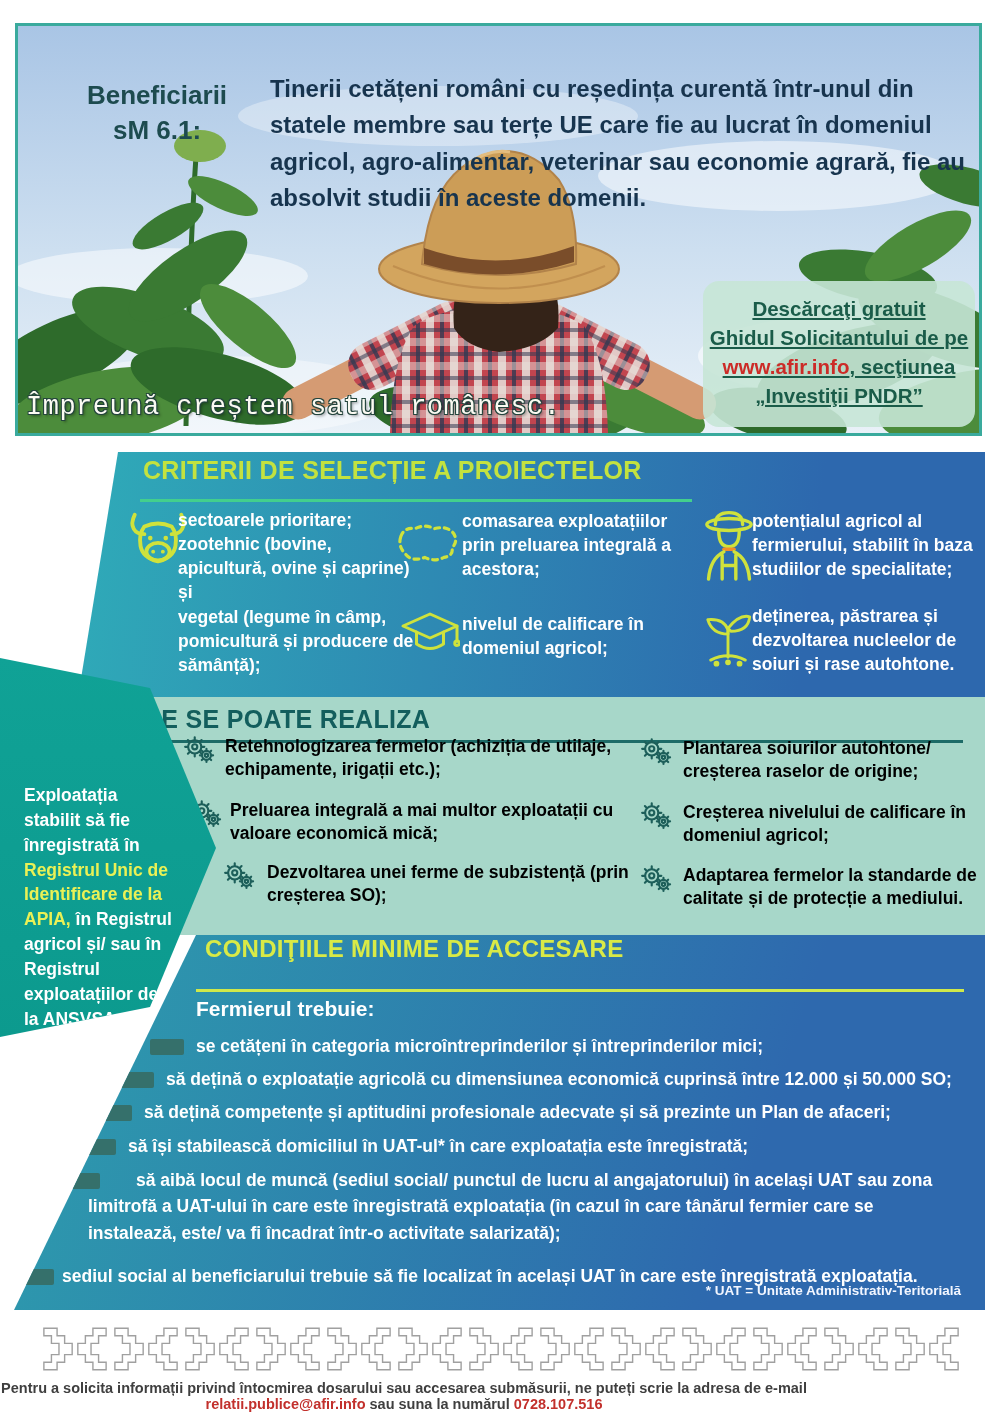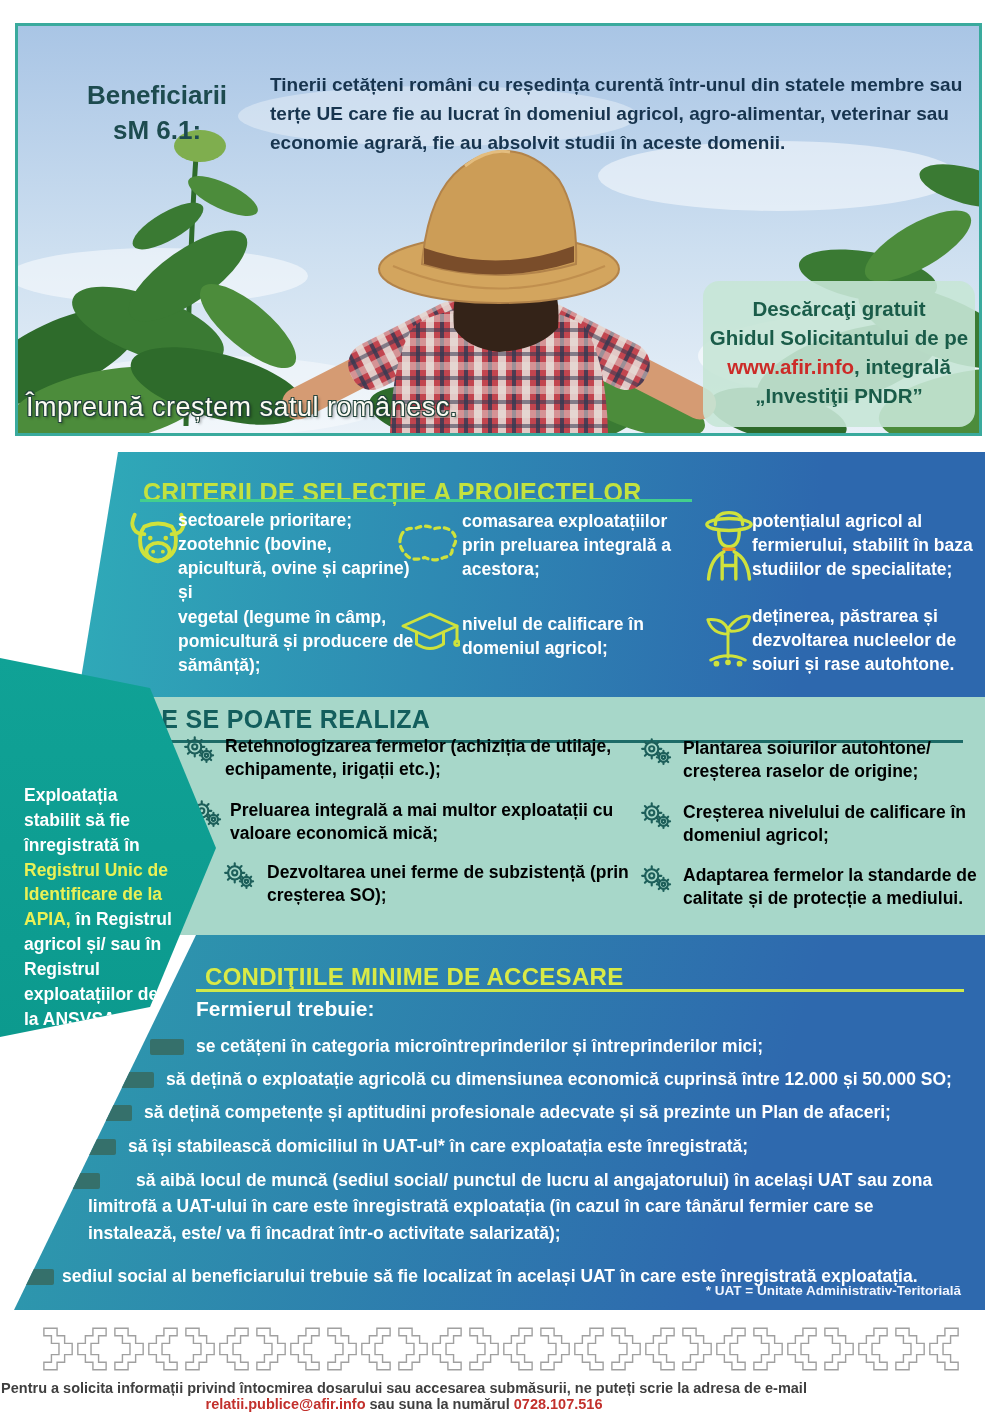--- a/index.html
+++ b/index.html
@@ -4,35 +4,35 @@
 <style>
   html,body{margin:0;padding:0;background:#ffffff;}
   #page{position:relative;width:1001px;height:1418px;background:#fff;overflow:hidden;
         font-family:"Liberation Sans",sans-serif;}
   
   .photo-card{position:absolute;left:15px;top:23px;width:967px;height:413px;
               border:3px solid #3aaa9d;box-sizing:border-box;background:#fef9c3;}
   .photo-card svg{display:block;width:100%;height:100%;}
   .hero-label{position:absolute;left:55px;top:52px;width:168px;text-align:center;
               font-size:26px;line-height:1.35;font-weight:600;color:#1d4b4f;}
-  .hero-desc{position:absolute;left:252px;top:45px;width:718px;font-size:19px;
+  .hero-desc{position:absolute;left:252px;top:45px;width:718px;font-size:24px;
              line-height:1.52;font-weight:600;color:#17344e;}
   .guide-box{position:absolute;left:703px;top:281px;width:272px;height:146px;border-radius:16px;
              background:rgba(199,230,214,0.9);color:#1a5c49;font-weight:700;font-size:20.5px;
-             text-align:center;line-height:1.42;padding-top:13px;box-sizing:border-box;}
+             text-align:center;line-height:1.42;padding-top:13px;box-sizing:border-box;text-decoration:underline;}
   .guide-box .red{color:#cc2b27;}
-  .caption{position:absolute;left:26px;top:392px;font-family:Liberation Sans, sans-serif;font-size:27px;
+  .caption{position:absolute;left:26px;top:392px;font-family:Liberation Mono, monospace;font-size:27px;
            letter-spacing:0.5px;color:#fbfaf2;
            text-shadow:1px 1px 0 #23443c,-1px -1px 0 #23443c,1px -1px 0 #23443c,-1px 1px 0 #23443c,2px 2px 3px rgba(0,0,0,.45);}
   
   .criteria{position:absolute;left:78px;top:452px;width:907px;height:245px;
             clip-path:polygon(40px 0,100% 0,100% 100%,0 100%);
             background:linear-gradient(97deg,#2fabb8 0%,#2d68ae 80%);color:#fff;}
   .sec-head{position:absolute;font-weight:700;letter-spacing:.3px;}
-  .criteria .sec-head{left:65px;top:4px;font-size:25px;color:#c3e23f;margin-top:22px;}
+  .criteria .sec-head{left:65px;top:4px;font-size:25px;color:#c3e23f;}
   .criteria .rule{position:absolute;left:62px;top:47px;width:552px;height:3px;background:#43cf8d;}
   .crit-text{position:absolute;font-size:17.5px;line-height:1.38;font-weight:600;color:#fff;}
   .icon{position:absolute;stroke-width:2;fill:none;stroke-linecap:round;stroke-linejoin:round;}
   .icon-ylw{stroke:#cfe23c;}
   .icon-dkt{stroke:#1d5f5a;}
   
   .mint{position:absolute;left:95px;top:697px;width:890px;height:238px;
         clip-path:polygon(36px 0,100% 0,100% 100%,0 100%);background:#a7d7c9;}
   .mint .sec-head{left:48px;top:8px;font-size:25px;color:#135e5d;}
   .mint .rule{position:absolute;left:46px;top:43px;width:822px;height:3px;background:#1d6b67;}
@@ -41,21 +41,21 @@
   .arrow{position:absolute;left:0;top:655px;width:216px;height:385px;
          clip-path:polygon(0 3px,150px 33px,216px 193px,150px 352px,0 382px);
          background:linear-gradient(180deg,#10a296,#0c9a8e);}
   .arrow-text{position:absolute;left:24px;top:128px;width:152px;font-size:17.5px;line-height:1.42;
               font-weight:600;color:#ffffff;}
   .arrow-text .hl{color:#eaf155;}
   
   .cond{position:absolute;left:0;top:935px;width:985px;height:375px;
         clip-path:polygon(196px 0,100% 0,100% 100%,14px 100%);
         background:linear-gradient(108deg,#2d9fad 0%,#2e69ae 75%);color:#fff;}
-  .cond .sec-head{left:205px;top:28px;font-size:24px;color:#d9ea46;}
+  .cond .sec-head{left:205px;top:0;font-size:24px;color:#d9ea46;}
   .cond .rule{position:absolute;left:196px;top:54px;width:768px;height:3px;background:#cfe84a;}
   .cond-intro{position:absolute;left:196px;top:62px;font-size:21px;font-weight:700;color:#fff;}
   .bullet{position:absolute;width:34px;height:16px;background:#35706b;border-radius:2px;}
   .cond-item{position:absolute;font-size:17.5px;line-height:1.5;font-weight:600;color:#fff;}
   .footnote{position:absolute;right:24px;top:348px;font-size:13.5px;font-weight:600;color:#f2f6ff;}
   
   .motifband{position:absolute;left:0;top:1322px;width:1001px;height:54px;display:flex;
              justify-content:center;align-items:center;gap:5px;overflow:hidden;}
   .motifband svg{flex:0 0 auto;stroke:#a0a0a0;fill:none;stroke-width:1.5;}
   .footer{position:absolute;left:0;top:1380px;width:808px;text-align:center;font-size:14.5px;
@@ -174,21 +174,21 @@
       <path d="M406 222 Q480 248 556 220 L556 236 Q480 260 406 238 Z" fill="#7a4d2a"></path>
       <path d="M447 140 Q470 122 492 126" stroke="#e3bd7f" stroke-width="3" fill="none"></path>
     </svg>
     <div class="hero-label">Beneficiarii sM 6.1:</div>
     <div class="hero-desc">Tinerii cetățeni români cu reședința curentă într-unul din statele membre sau terțe UE care fie au lucrat în domeniul agricol, agro-alimentar, veterinar sau economie agrară, fie au absolvit studii în aceste domenii.</div>
   </div>
 
   <div class="guide-box">
     <div>Descărcaţi gratuit</div>
     <div>Ghidul Solicitantului de pe</div>
-    <div><span class="red">www.afir.info</span><span>, integrală</span></div>
+    <div><span class="red">www.afir.info</span><span>, secţiunea</span></div>
     <div>„Investiţii PNDR”</div>
   </div>
 
   <div class="caption">Împreună creștem satul românesc.</div>
 
   <div class="criteria">
     <div class="sec-head">CRITERII DE SELECȚIE A PROIECTELOR</div>
     <div class="rule"></div>
 
     <svg class="icon icon-ylw" style="left:47px;top:58px;width:66px;height:60px">

